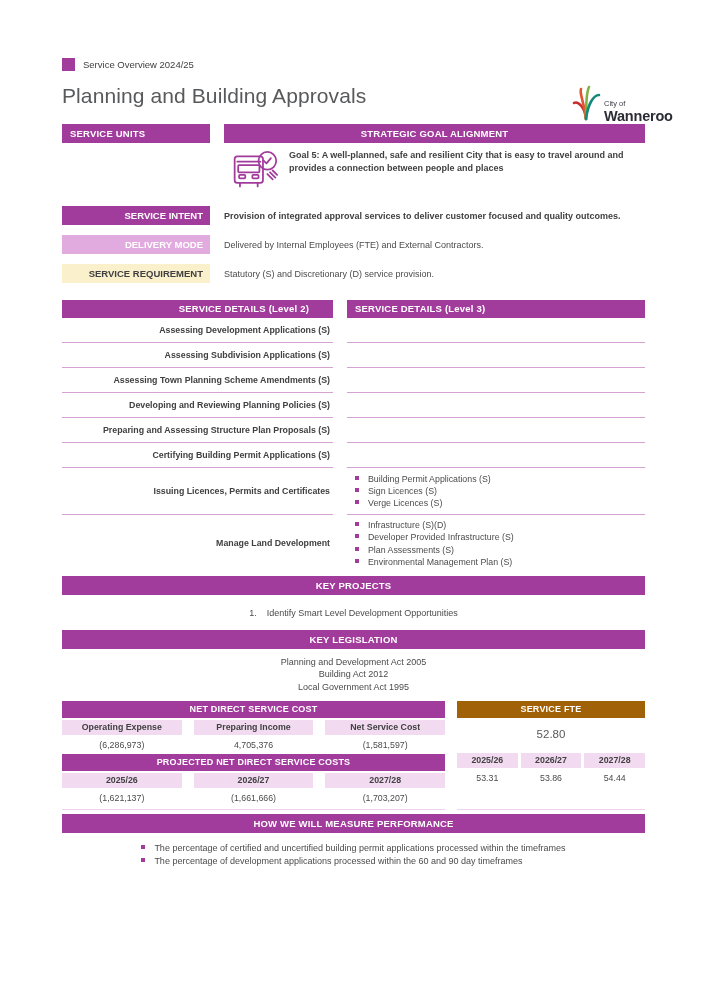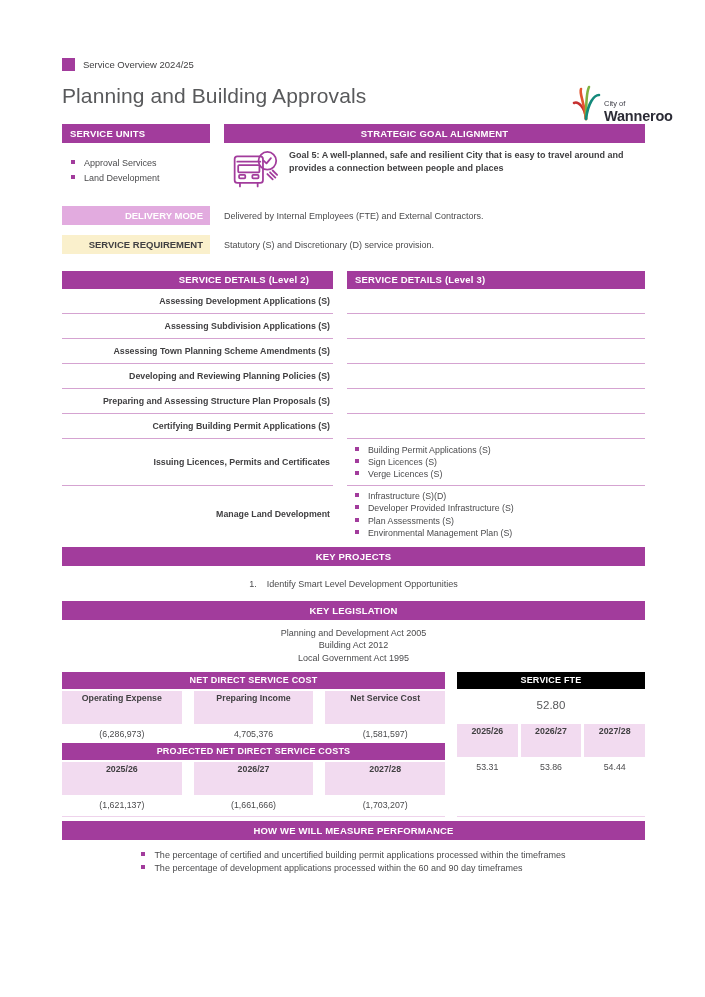--- a/index.html
+++ b/index.html
@@ -20,21 +20,21 @@
   .eyebrow { display:flex; align-items:center; gap:8px; margin-top:58px; }
   .eyebrow-square { width:13px; height:13px; background:#a23c9c; }
   .eyebrow-text { font-size:9.5px; color:#414042;text-align:center; }
   h1.page-title { margin-top:13px; font-size:21px; font-weight:400; color:#58595b; letter-spacing:0.1px; }
 
   
   .bar { background:#a23c9c; color:#fff; font-weight:bold; font-size:9.5px; height:19px; line-height:19px; letter-spacing:0.2px; }
   .bar.t-left { text-align:left; padding-left:8px; }
   .bar.t-right { text-align:right; padding-right:24px; }
   .bar.t-center { text-align:center; }
-  .bar.dark { background:#000000; }
+  .bar.dark { background:#a16207; }
 
   
   .row-top { display:flex; gap:14px; margin-top:16px; }
   .col-su { width:148px; }
   .col-sga { flex:1; }
   .su-list { list-style:none; margin-top:13px; padding-left:9px; }
   .su-list li, .bullet-li { display:flex; align-items:baseline; font-size:9px; line-height:15px; color:#4b4b4d; }
   .sq-bullet { width:4px; height:4px; background:#a23c9c; flex:0 0 4px; margin-right:9px; position:relative; top:-2px; }
   .goal-row { display:flex; align-items:flex-start; gap:11px; margin-top:6px; padding-left:8px; }
   .goal-text { font-size:9px; font-weight:bold; color:#414042; line-height:13px; padding-right:14px; }
@@ -70,21 +70,21 @@
   .legis { margin-top:7px; margin-bottom:8px; text-align:center; font-size:9px; line-height:12.3px; color:#4b4b4d; }
 
   
   .fin { display:flex; gap:12px; margin-top:6px; }
   .fin-left { width:383px; border-bottom:1px solid #efd3ec; padding-bottom:2px;}
   .fin-right { flex:1; border-bottom:1px solid #efd3ec; padding-bottom:2px;}
   .fin .bar { height:17px; line-height:17px; font-size:9px; }
   .cells { display:flex; margin-top:2px; }
   .cells.wide-gap { gap:12px; }
   .cells.slim-gap { gap:3px; }
-  .cell-h { flex:1; background:#f2dbf0; height:33px; line-height:15px; text-align:center; font-size:8.8px; font-weight:bold; color:#414042; }
+  .cell-h { flex:1; background:#f2dbf0; height:15px; line-height:15px; text-align:center; font-size:8.8px; font-weight:bold; color:#414042; }
   .cell-v { flex:1; height:17px; line-height:17px; text-align:center; font-size:8.8px; color:#4b4b4d; }
   .fte-value { height:33px; display:flex; align-items:center; justify-content:center; font-size:11.5px; color:#58595b; }
 
   
   .perf-list-wrap { display:flex; justify-content:center; margin-top:9px; }
   .perf-list { list-style:none; }
   .perf-list .bullet-li { font-size:9px; line-height:13.5px; }
 
   svg .st { stroke:#a23c9c; fill:none; stroke-width:2; stroke-linecap:round; stroke-linejoin:round; }
 </style>
@@ -110,30 +110,20 @@
 
   <div class="eyebrow">
     <span class="eyebrow-square"></span>
     <span class="eyebrow-text">Service Overview 2024/25</span>
   </div>
   <h1 class="page-title">Planning and Building Approvals</h1>
 
   <div class="row-top">
     <div class="col-su">
       <div class="bar t-left">SERVICE UNITS</div>
-      <ul class="su-list">
-        <li>
-            <span class="sq-bullet"></span>
-            <span>Approval Services</span>
-          </li>
-        <li>
-            <span class="sq-bullet"></span>
-            <span>Land Development</span>
-          </li>
-      </ul>
     </div>
     <div class="col-sga">
       <div class="bar t-center">STRATEGIC GOAL ALIGNMENT</div>
       <div class="goal-row">
         <span>
           <svg width="46" height="43" viewBox="0 0 52 48">
             <rect class="st" x="3" y="8" width="32" height="30" rx="3"></rect>
             <path class="st" d="M6 14 h26"></path>
             <rect class="st" x="7" y="18" width="24" height="8" rx="1"></rect>
             <rect class="st" x="8" y="29" width="7" height="4" rx="1"></rect>
@@ -143,20 +133,24 @@
             <path class="st" d="M36 13 l3 3 l5 -6"></path>
             <path class="st" d="M40 28 l6 6 M43 26 l6 6 M46 24 l5 5"></path>
           </svg>
         </span>
         <p class="goal-text">Goal 5: A well-planned, safe and resilient City that is easy to travel around and provides a connection between people and places</p>
       </div>
     </div>
   </div>
 
   <div class="label-row">
+    <div class="label-bar purple">SERVICE INTENT</div>
+    <div class="label-text bold">Provision of integrated approval services to deliver customer focused and quality outcomes.</div>
+  </div>
+  <div class="label-row">
     <div class="label-bar pink">DELIVERY MODE</div>
     <div class="label-text">Delivered by Internal Employees (FTE) and External Contractors.</div>
   </div>
   <div class="label-row">
     <div class="label-bar cream">SERVICE REQUIREMENT</div>
     <div class="label-text">Statutory (S) and Discretionary (D) service provision.</div>
   </div>
 
   <div class="details">
     <div class="details-head">

